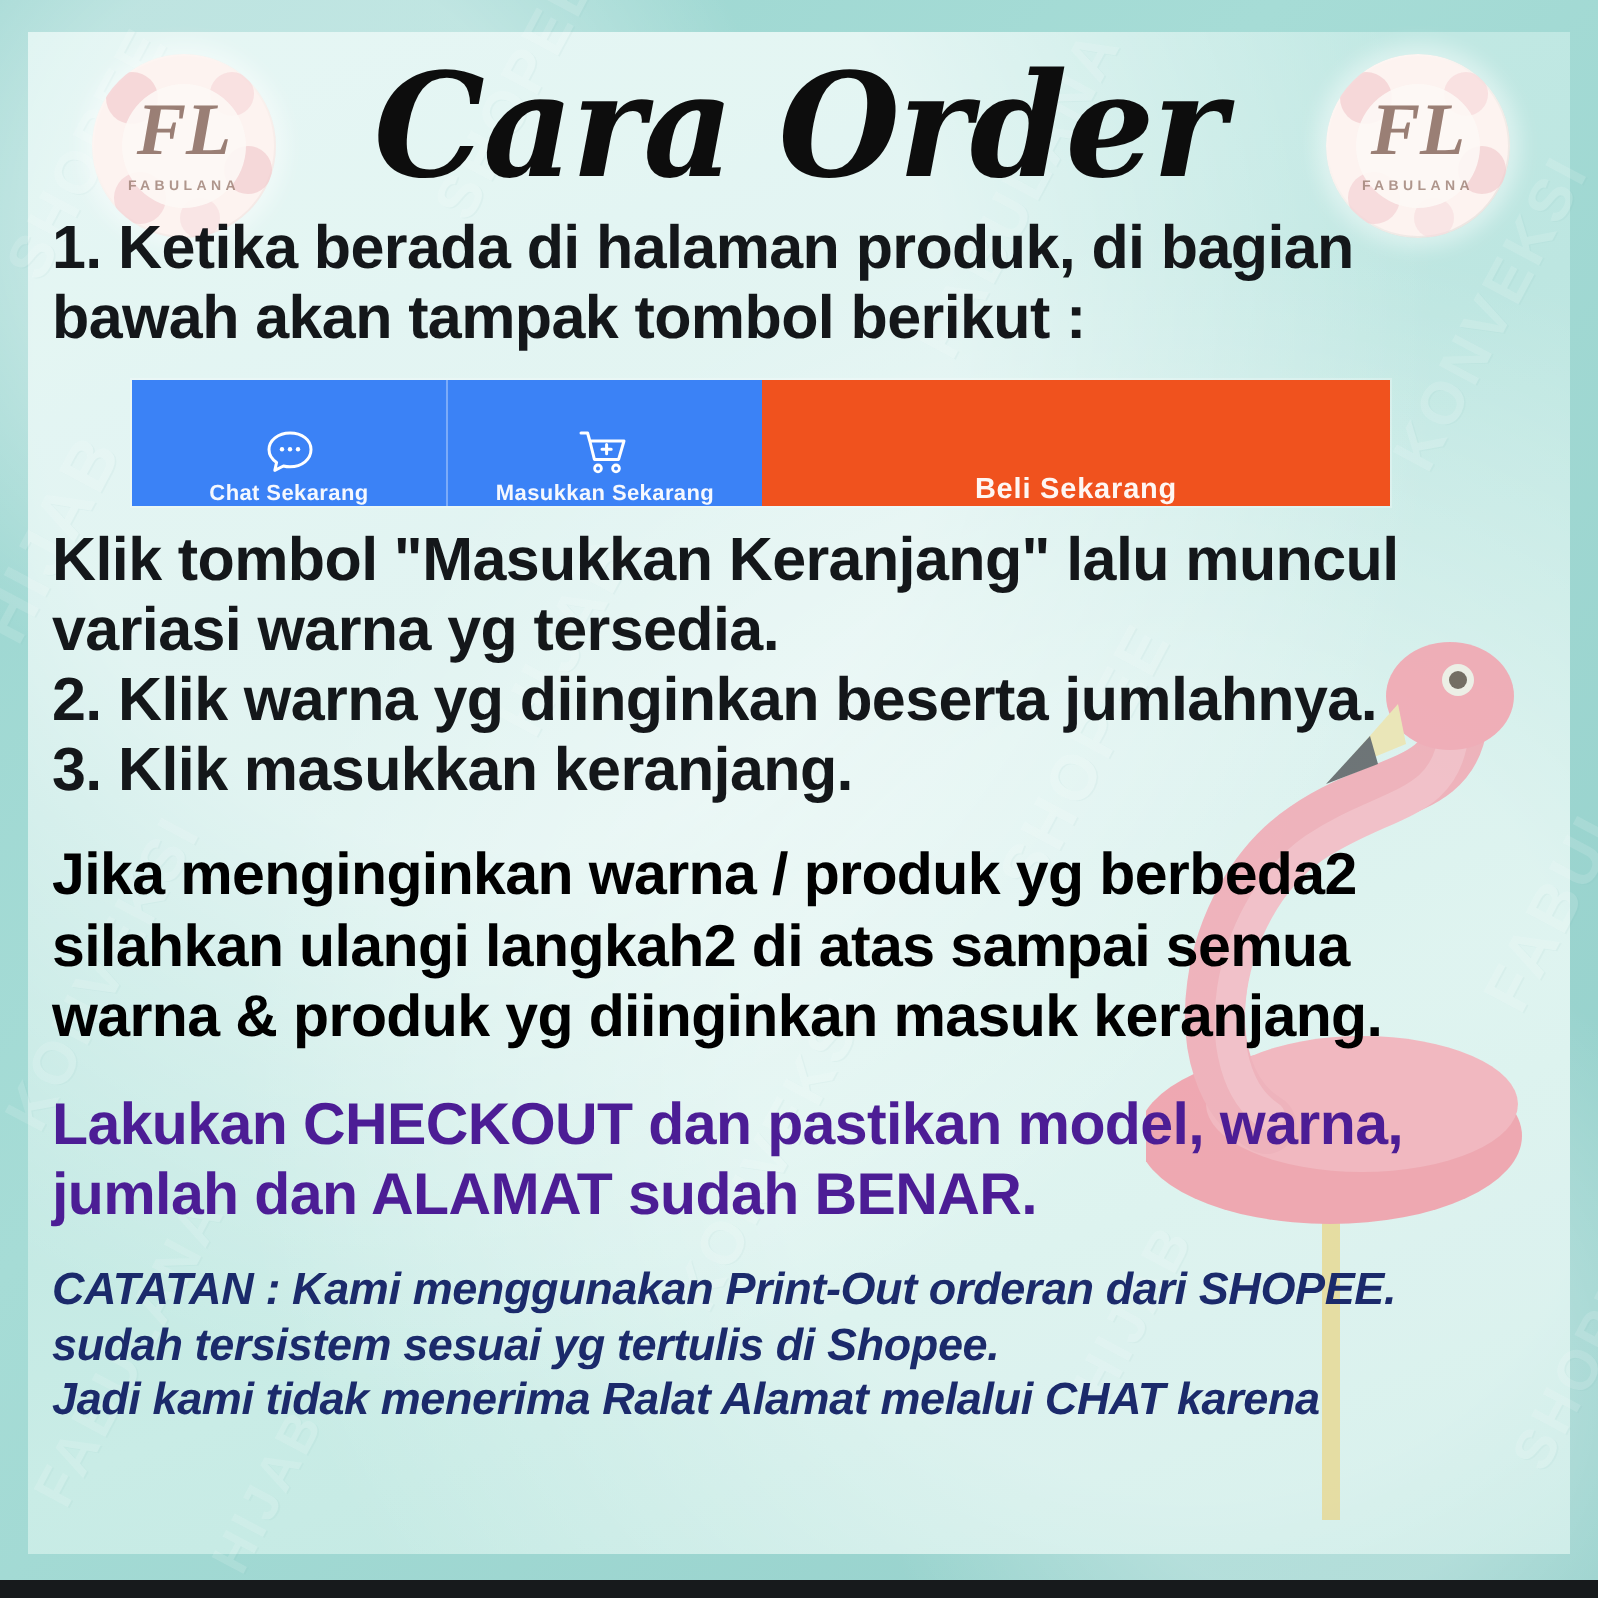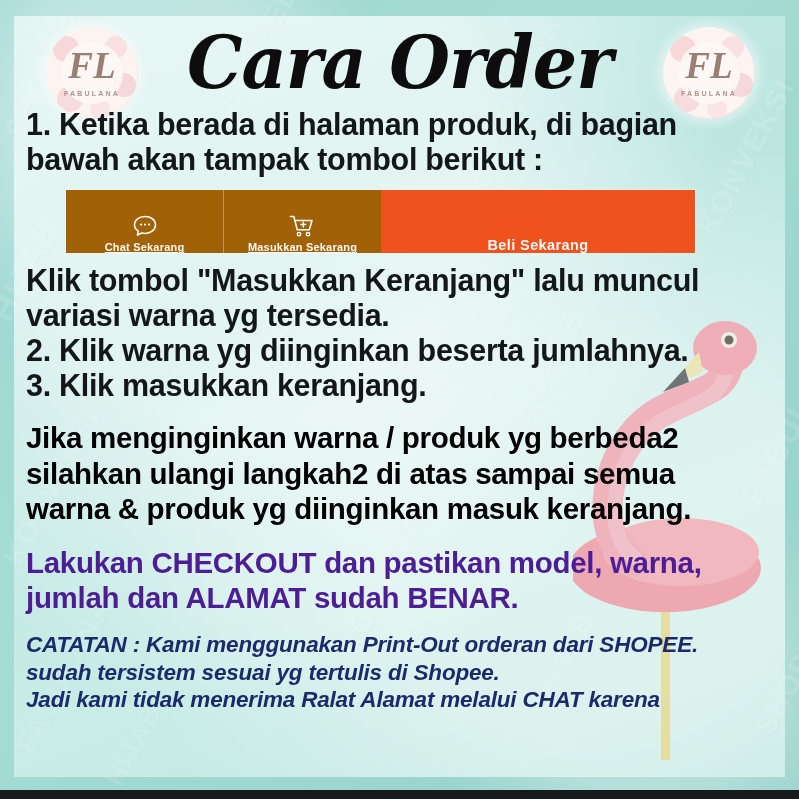--- a/index.html
+++ b/index.html
@@ -151,23 +151,22 @@
     box-shadow: 0 0 0 1px rgba(255,255,255,0.25);
   }
   .btn {
     display: flex;
     flex-direction: column;
     align-items: center;
     justify-content: flex-end;
     color: #ffffff;
   }
   .btn-chat, .btn-cart {
-    background: #a16207;
+    background: #3b82f6;
     width: 157px;
-    text-decoration: underline;
   }
   .btn-cart { border-left: 1px solid rgba(255,255,255,0.33); }
   .btn-buy {
     background: #f0521e;
     flex: 1;
   }
   .btn-icon { line-height: 0; margin-bottom: 3px; }
   .btn-label {
     font-size: 11px;
     font-weight: 600;

